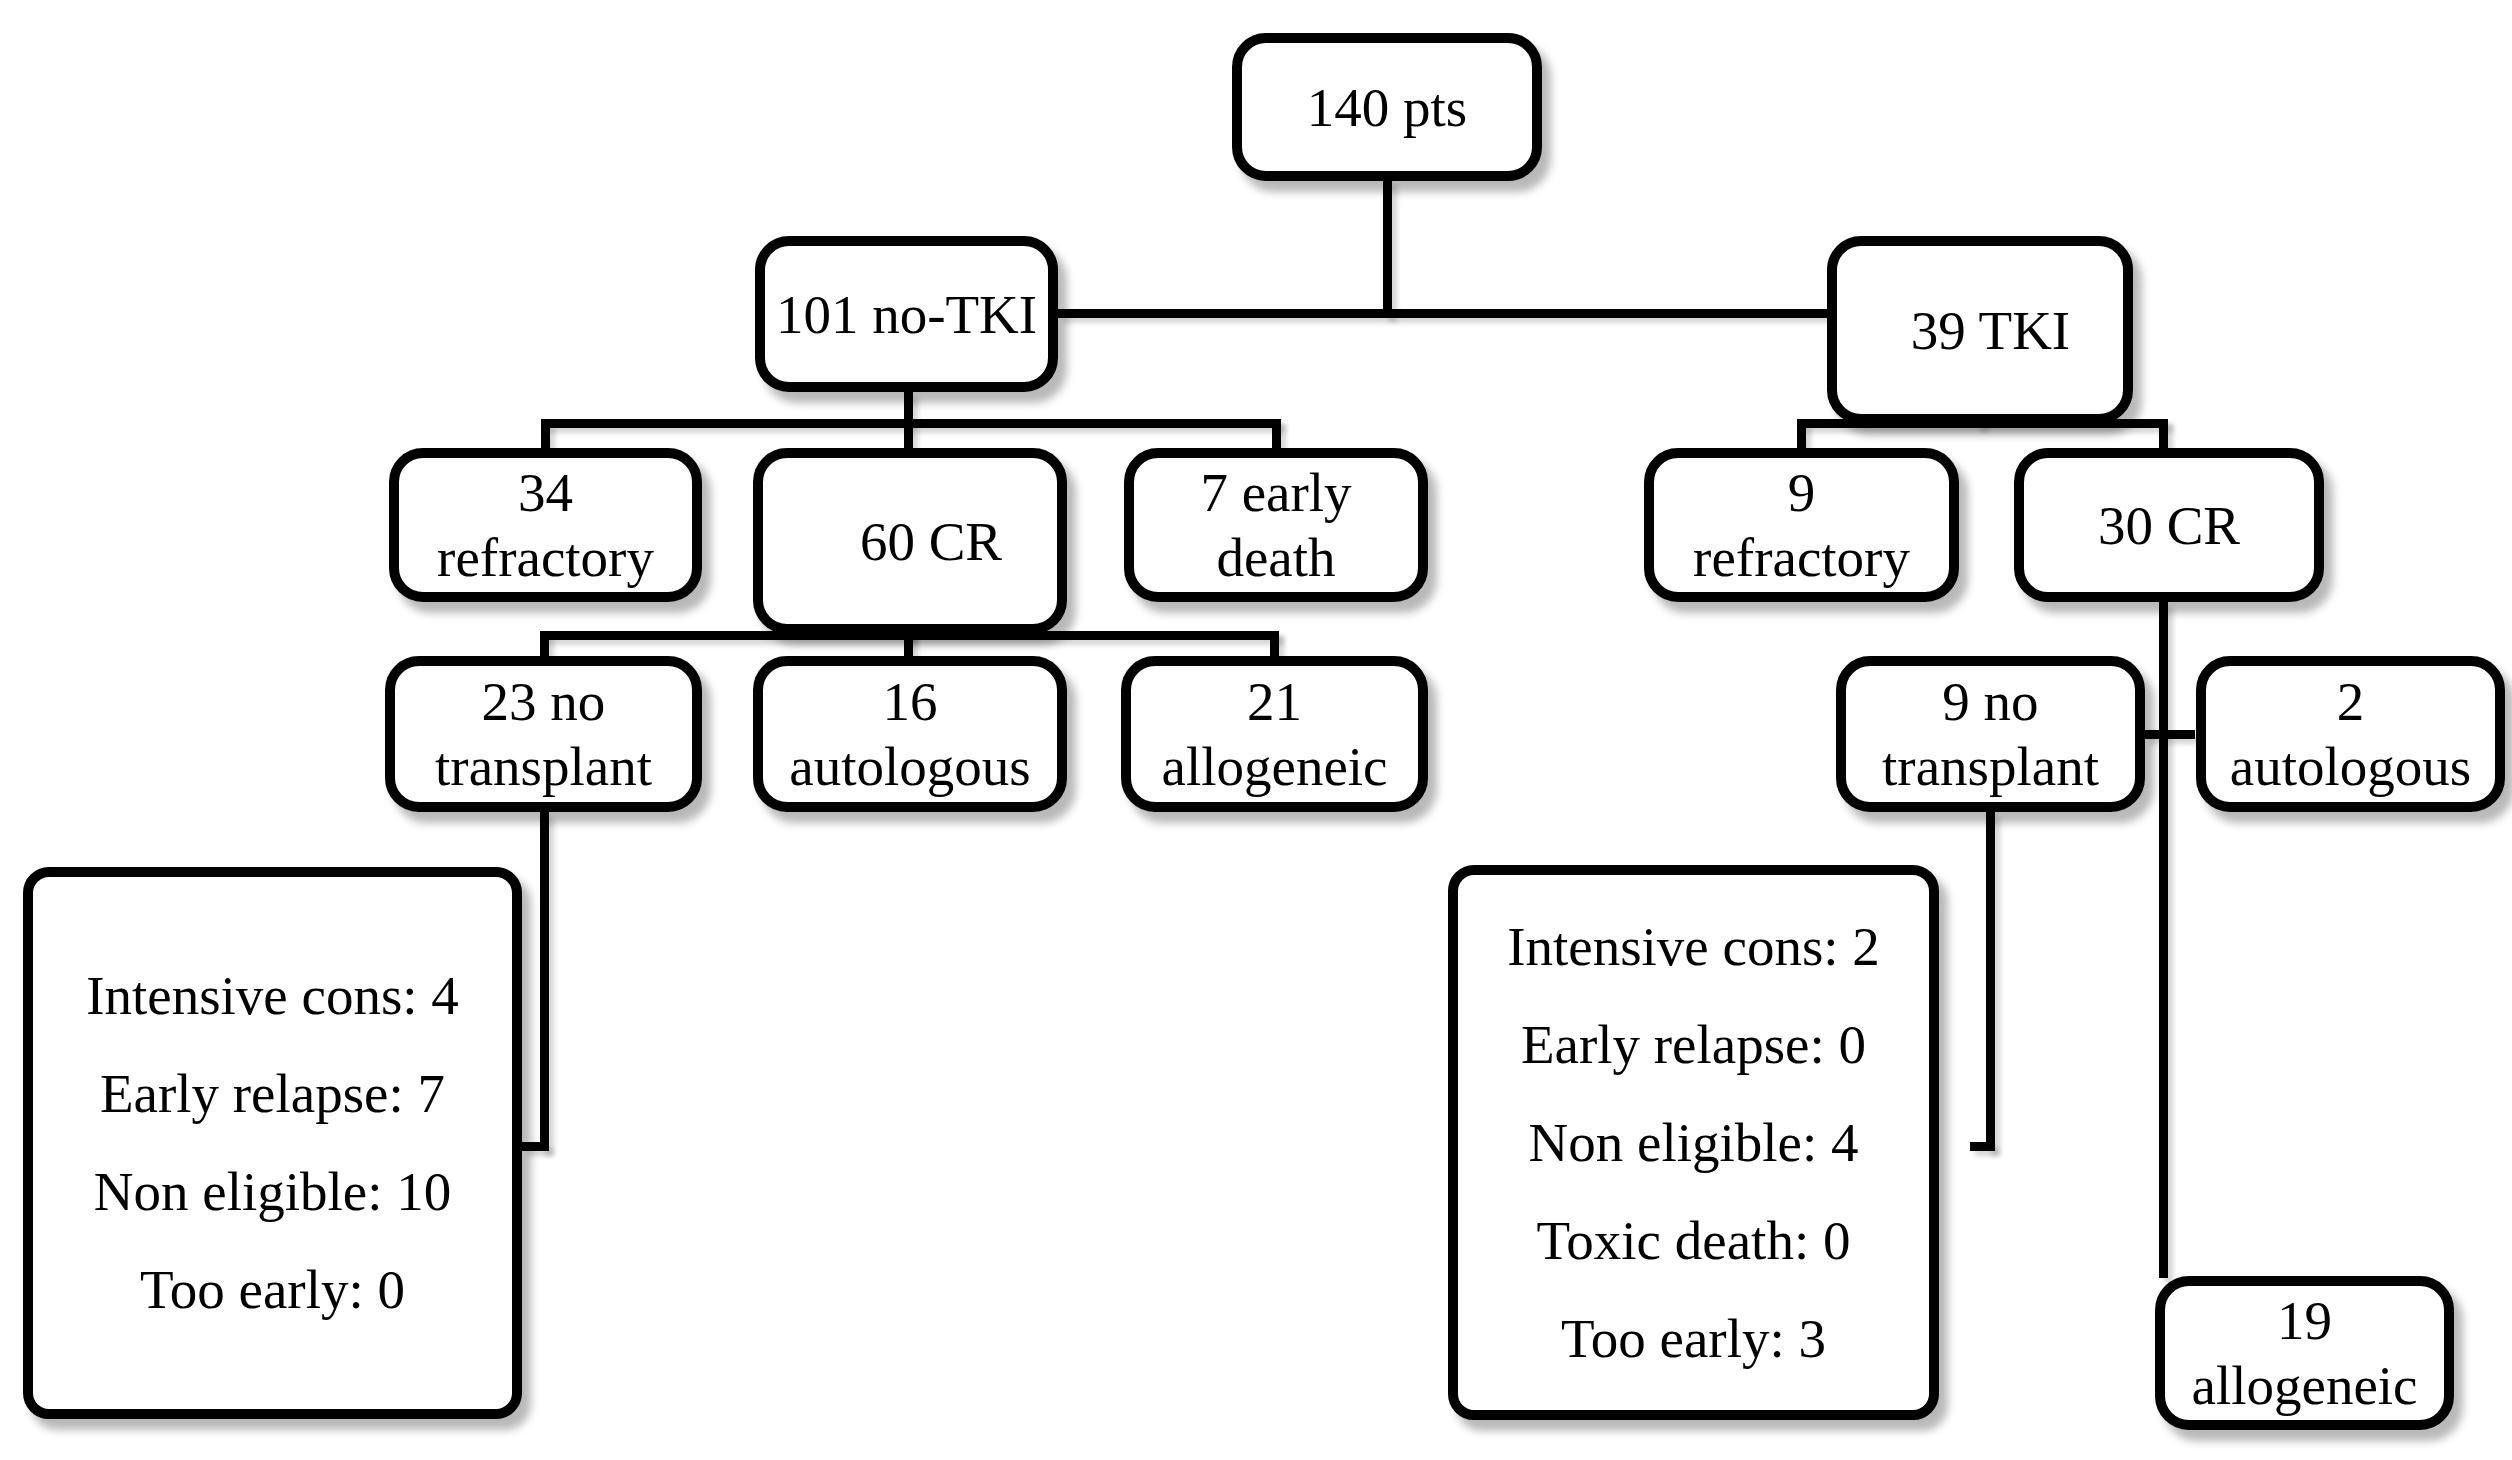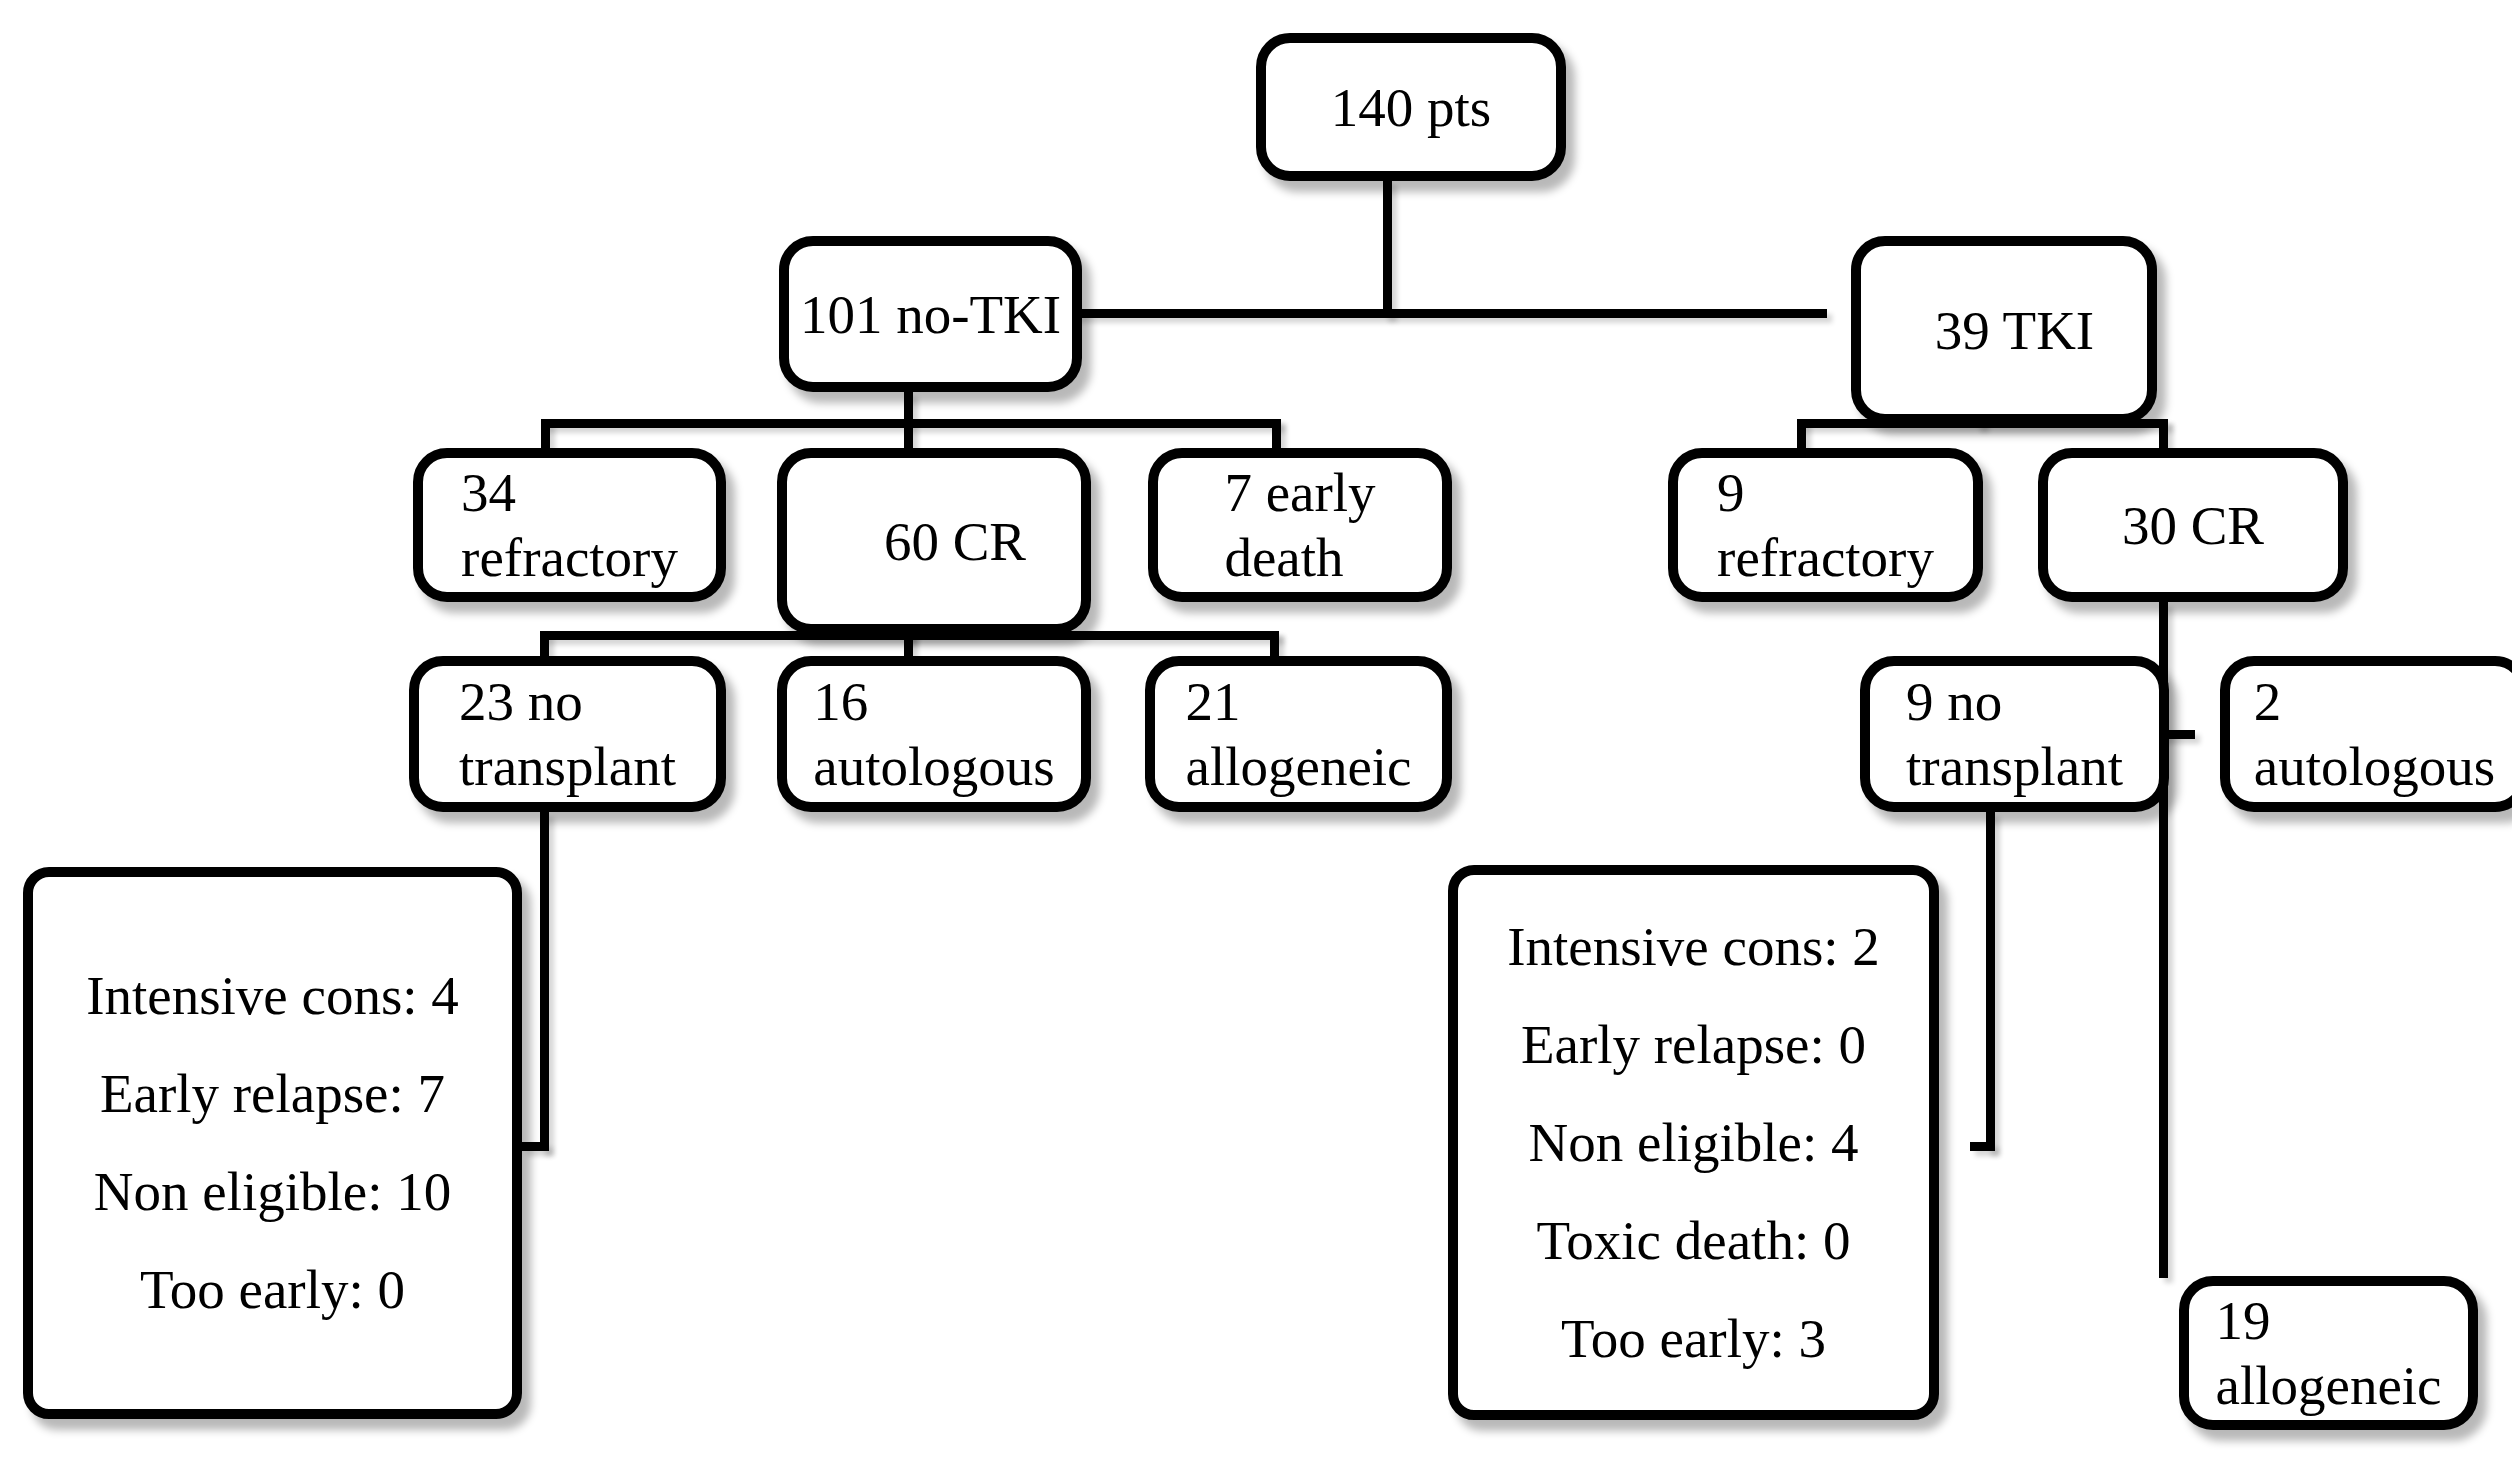--- a/index.html
+++ b/index.html
@@ -19,26 +19,26 @@
   }
   .node {
     position: absolute;
     box-sizing: border-box;
     background: #ffffff;
     border: 10.3px solid #000000;
     border-radius: 34px;
     display: flex;
     align-items: center;
     justify-content: center;
+    text-align: center;
     font-size: 55px;
     line-height: 65px;
     white-space: pre-line;
     box-shadow: 8.6px 10.3px 8.6px rgba(0,0,0,0.28);
     z-index: 2;
-    margin-left: 24px;
   }
   .detail {
     position: absolute;
     box-sizing: border-box;
     background: #ffffff;
     border: 10.3px solid #000000;
     border-radius: 26px;
     display: flex;
     flex-direction: column;
     align-items: center;

